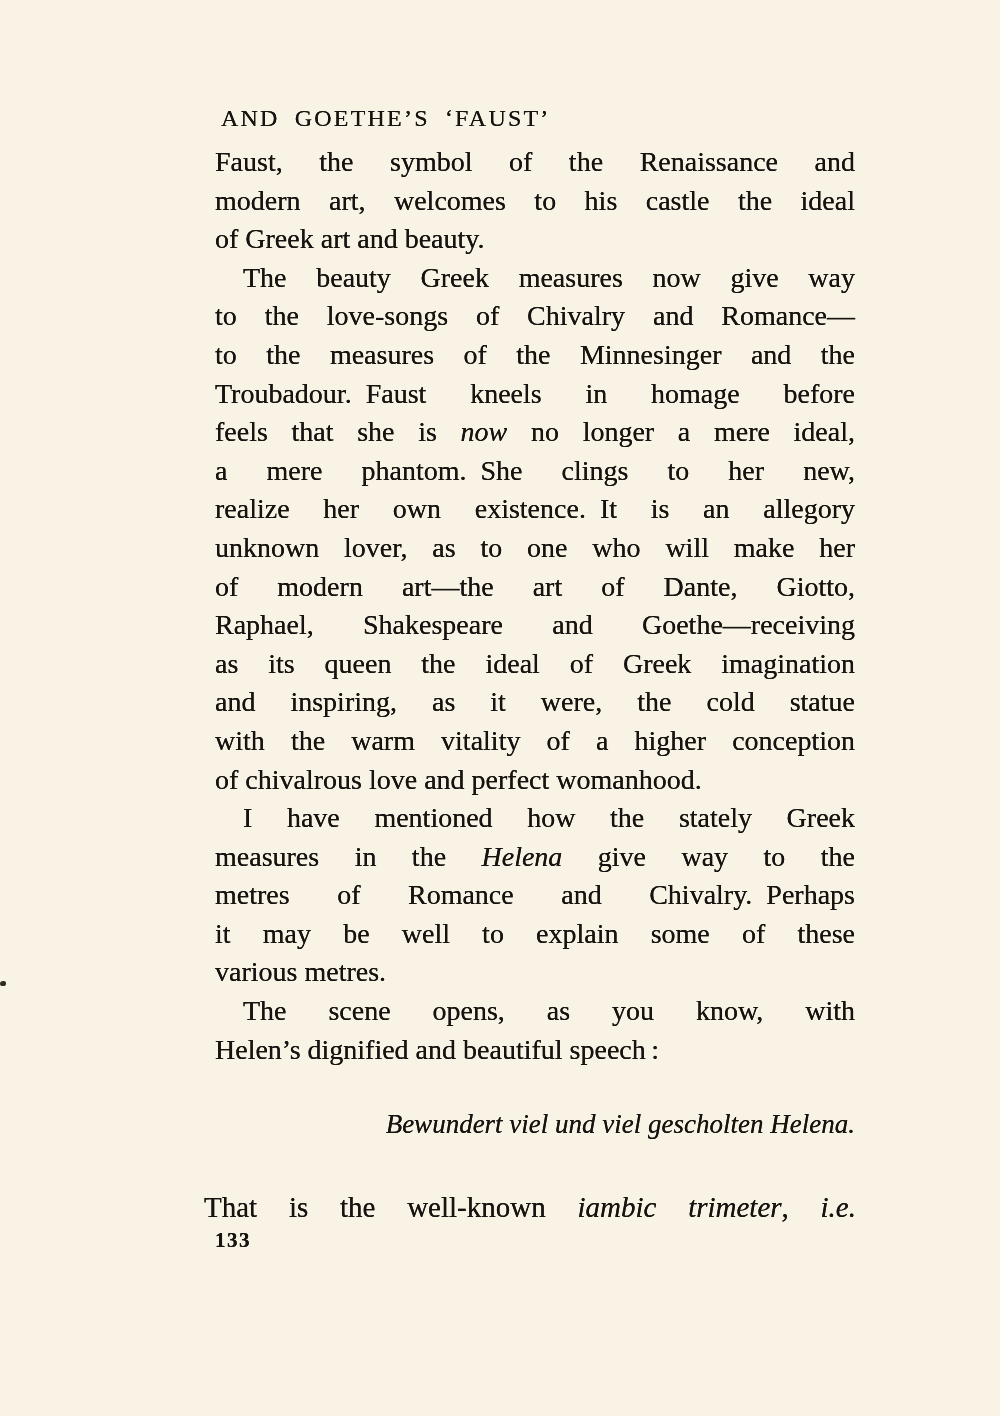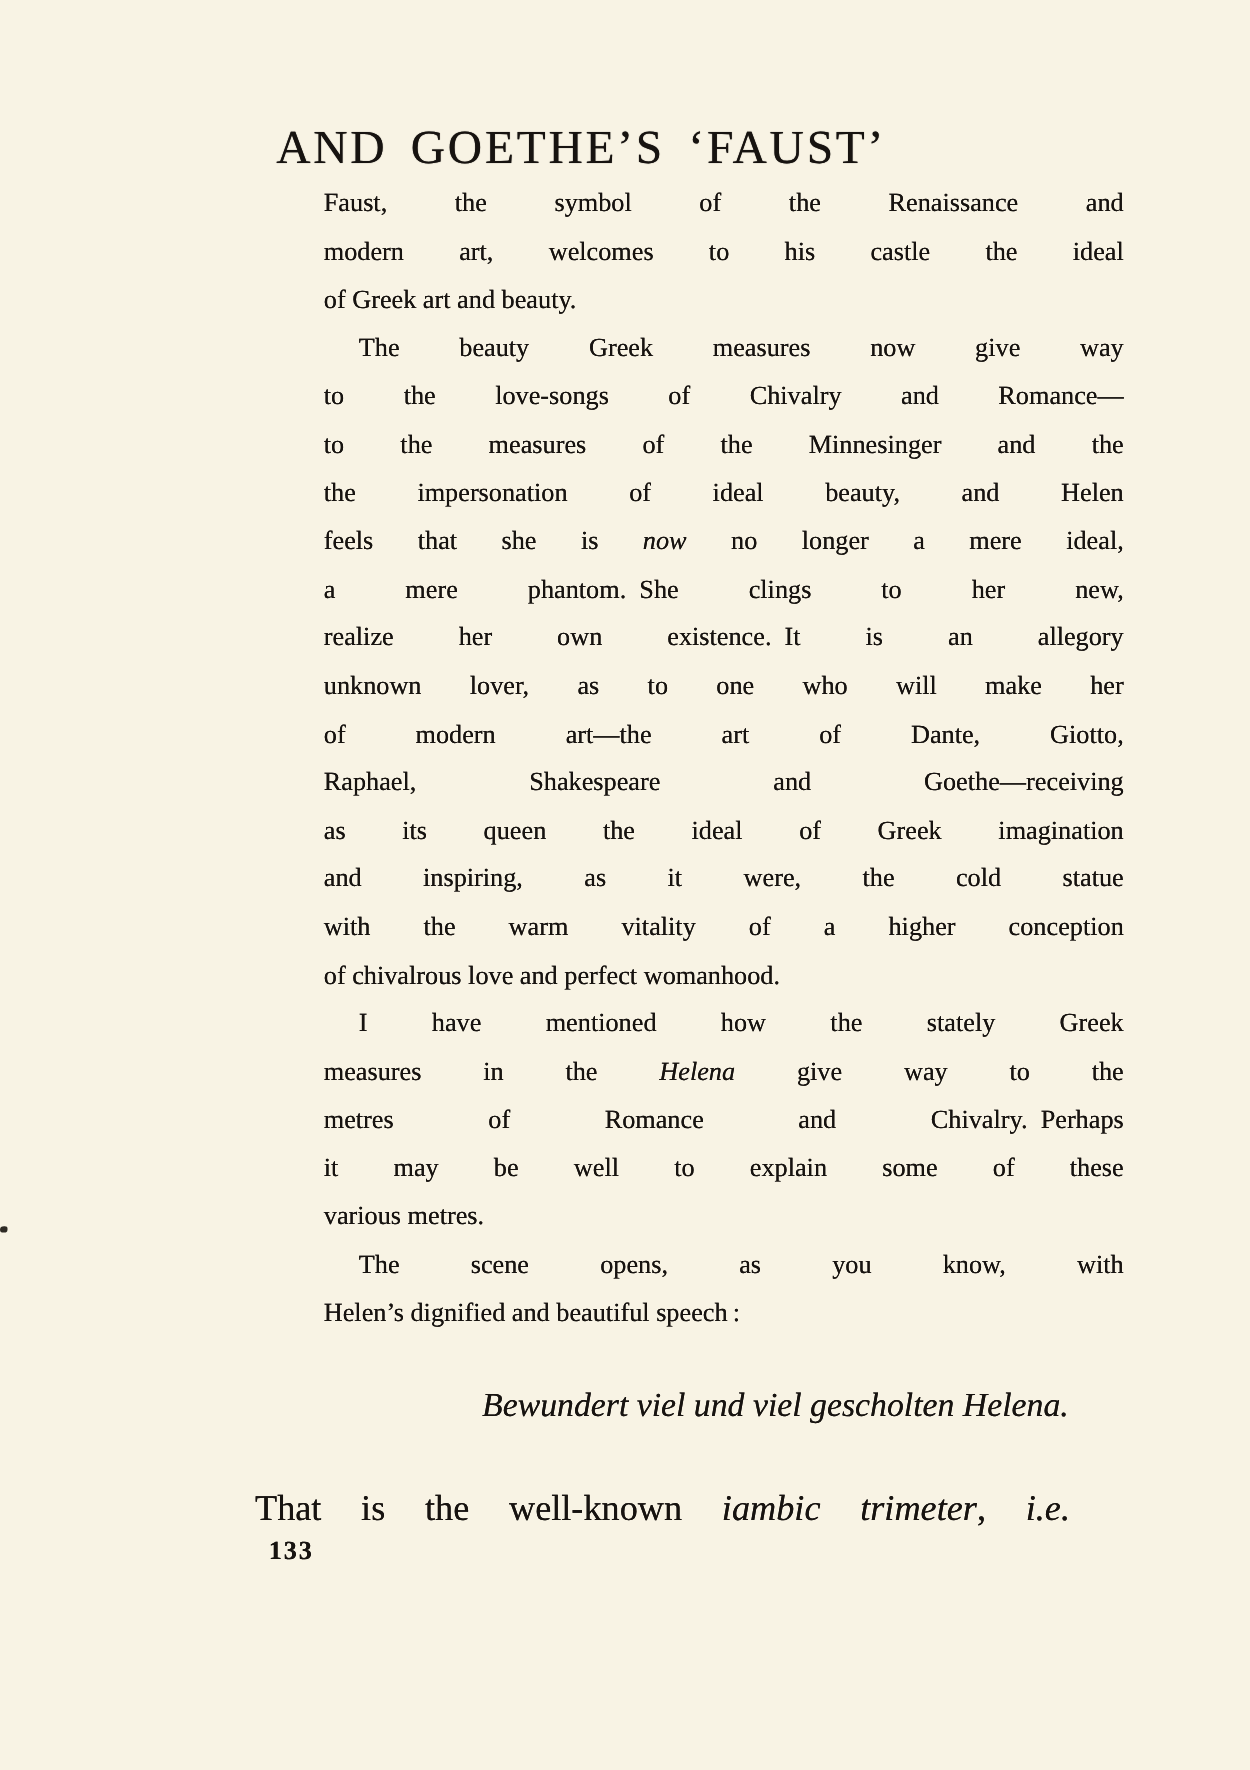--- a/index.html
+++ b/index.html
@@ -9,36 +9,35 @@
     height: 1416px;
     background: #f8f3e4;
     font-family: "Liberation Serif", "DejaVu Serif", serif;
     color: #171310;
     overflow: hidden;
   }
   .running-header {
     position: absolute;
     left: 221px;
     top: 101px;
-    font-size: 38px;
+    font-size: 24px;
     line-height: 34px;
     letter-spacing: 2.2px;
     word-spacing: 7px;
     white-space: nowrap;
     text-shadow: 0 0 0.6px currentColor;
   }
   .body-block {
     position: absolute;
     left: 215px;
     top: 143px;
     width: 640px;
-    font-size: 21px;
+    font-size: 28px;
     line-height: 38.6px;
     text-shadow: 0 0 0.5px currentColor;
-    margin-left: 44px;
   }
   .line {
     text-align: justify;
     text-align-last: justify;
   }
   .line.indent { text-indent: 28px; }
   .line.para-end { text-align-last: left; }
   em { font-style: italic; }
   .verse-quote {
     position: absolute;
@@ -89,21 +88,21 @@
 
   <div class="running-header">AND GOETHE’S ‘FAUST’</div>
 
   <div class="body-block">
     <div class="line">Faust, the symbol of the Renaissance and</div>
     <div class="line">modern art, welcomes to his castle the ideal</div>
     <div class="line para-end">of Greek art and beauty.</div>
     <div class="line indent">The beauty Greek measures now give way</div>
     <div class="line">to the love-songs of Chivalry and Romance—</div>
     <div class="line">to the measures of the Minnesinger and the</div>
-    <div class="line">the impersonation of ideal beauty, and Helen</div>
+    <div class="line">Troubadour. Faust kneels in homage before</div>
     <div class="line"><span>feels that she is </span><em>now</em><span> no longer a mere ideal,</span></div>
     <div class="line">a mere phantom. She clings to her new,</div>
     <div class="line">realize her own existence. It is an allegory</div>
     <div class="line">unknown lover, as to one who will make her</div>
     <div class="line">of modern art—the art of Dante, Giotto,</div>
     <div class="line">Raphael, Shakespeare and Goethe—receiving</div>
     <div class="line">as its queen the ideal of Greek imagination</div>
     <div class="line">and inspiring, as it were, the cold statue</div>
     <div class="line">with the warm vitality of a higher conception</div>
     <div class="line para-end">of chivalrous love and perfect womanhood.</div>

